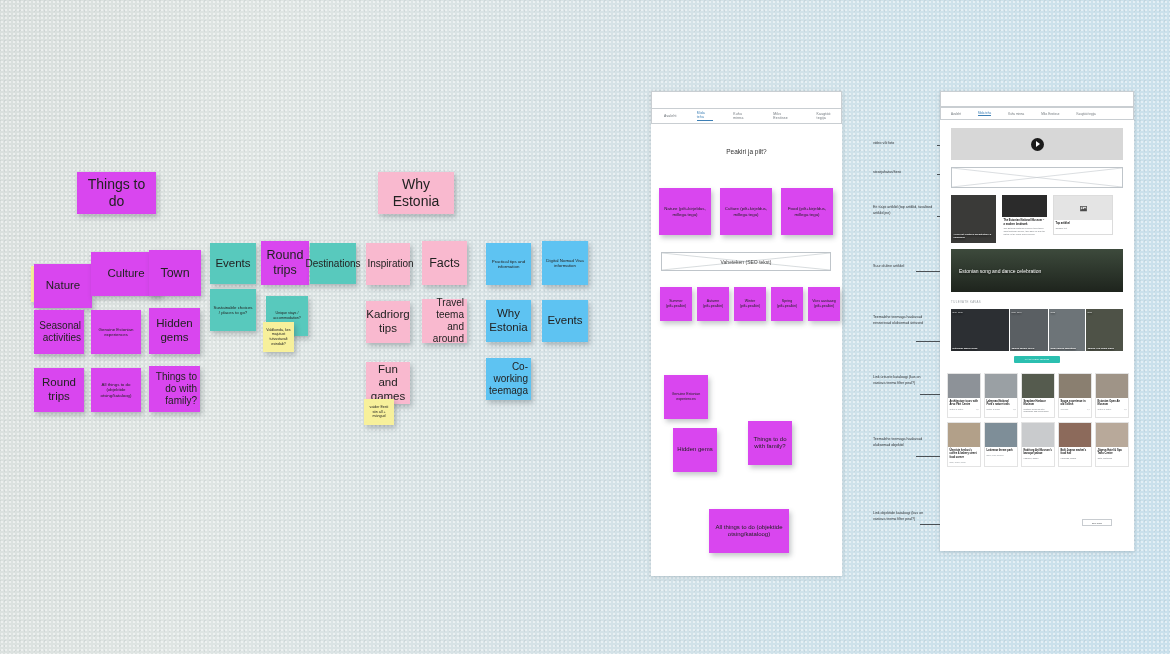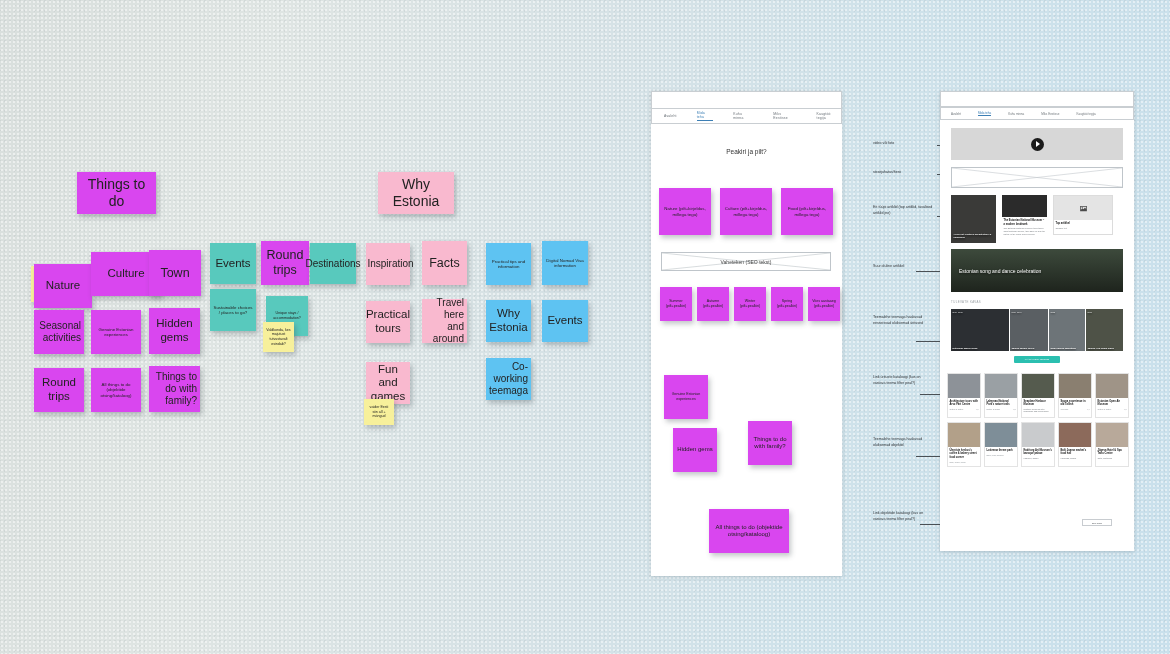--- a/index.html
+++ b/index.html
@@ -148,24 +148,24 @@
   <div class="note pink h1" style="left:378px;top:172px;width:76px;height:42px;">
     <span>Why Estonia</span>
   </div>
   <div class="note pink h3" style="left:366px;top:243px;width:44px;height:42px;padding-left:8px;">
     <span>Inspiration</span>
   </div>
   <div class="note pink big" style="left:422px;top:241px;width:45px;height:44px;">
     <span>Facts</span>
   </div>
   <div class="note pink h2" style="left:366px;top:301px;width:44px;height:42px;">
-    <span>Practical tours</span>
+    <span>Kadriorg tips</span>
   </div>
   <div class="note pink h3" style="left:422px;top:299px;width:45px;height:44px;">
-    <span>Travel here and around</span>
+    <span>Travel teema and around</span>
   </div>
   <div class="note pink h2" style="left:366px;top:362px;width:44px;height:42px;">
     <span>Fun and games</span>
   </div>
   <div class="note yellow h5" style="left:364px;top:399px;width:30px;height:26px;">
     <span>vaider Eesti siin all + mängud</span>
   </div>
 
   <div class="note blue h4" style="left:486px;top:243px;width:45px;height:42px;">
     <span>Practical tips and information</span>

